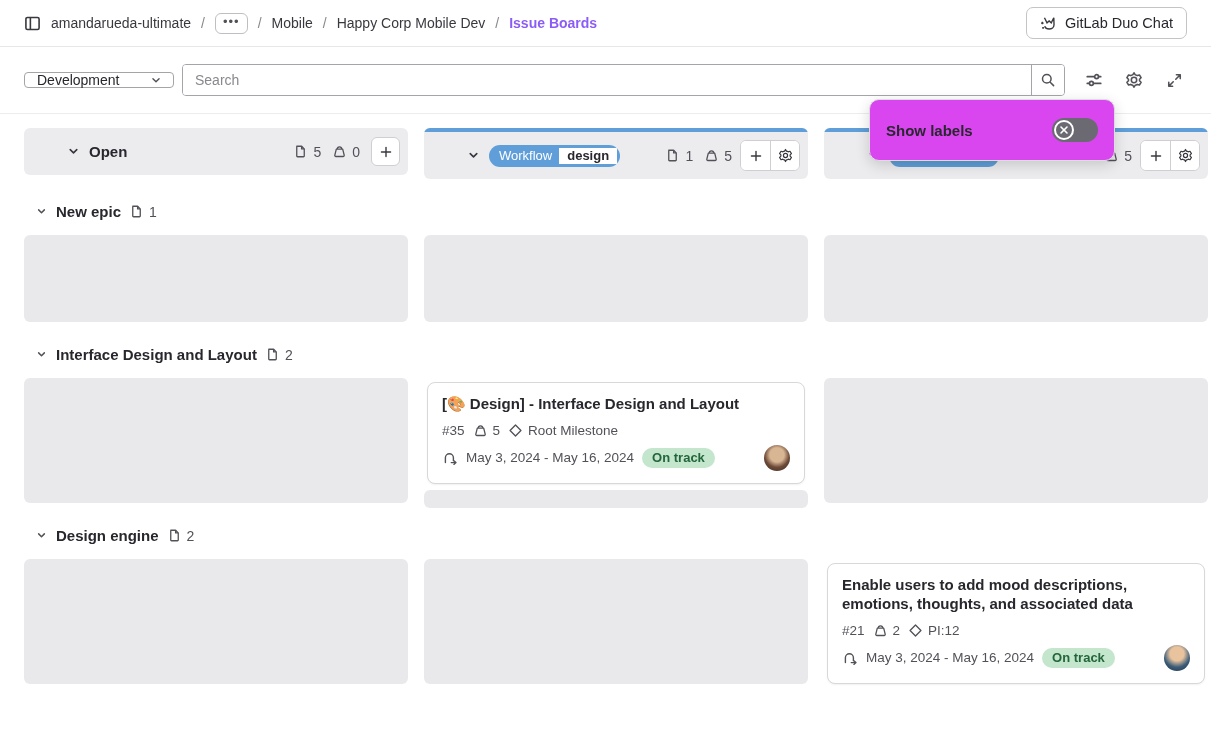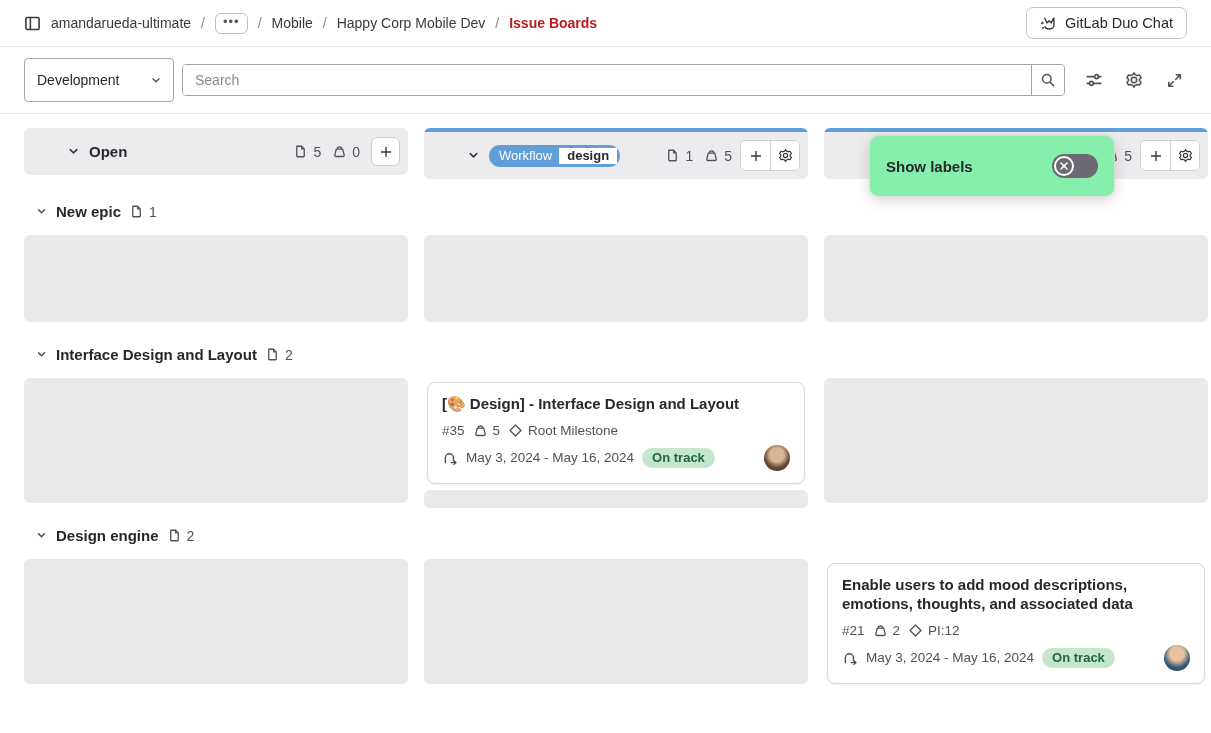--- a/index.html
+++ b/index.html
@@ -7,31 +7,31 @@
     font-family:"Liberation Sans","DejaVu Sans",sans-serif; color:#28272d; }
 
   
   .topbar { height:47px; display:flex; align-items:center; padding:0 24px;
     border-bottom:1px solid #e7e7ea; justify-content:space-between; }
   .crumbs { display:flex; align-items:center; gap:10px; font-size:14px; }
   .icon-btn { display:inline-flex; align-items:center; justify-content:center;
     background:none; border:none; cursor:pointer; color:#3a383f; }
   .crumb-link { color:#3a383f; text-decoration:none; }
   .crumb-sep { color:#89888d; }
-  .crumb-current { font-weight:700; color:#b91c1c; }
+  .crumb-current { font-weight:700; color:#8b5cf6; }
   .crumb-ellipsis { border:1px solid #bfbfc3; border-radius:6px; padding:1px 7px 5px;
     background:#fff; color:#535158; font-size:13px; letter-spacing:1px; line-height:1; cursor:pointer; }
   .duo-btn { display:flex; align-items:center; gap:8px; border:1px solid #c4c4c8;
     border-radius:7px; background:#fff; height:32px; padding:4px 13px; font-size:14.5px;
     color:#28272d; cursor:pointer; }
 
   
   .toolbar { height:67px; display:flex; align-items:center; padding:0 24px;
     border-bottom:1px solid #ececef; gap:8px; }
-  .board-select { width:160px; height:44px; border:1px solid #a5a4a9; border-radius:4px;
+  .board-select { width:160px; height:16px; border:1px solid #a5a4a9; border-radius:4px;
     background:#fff; display:flex; align-items:center; justify-content:space-between;
     padding:0 10px 0 12px; font-size:14px; color:#28272d; cursor:pointer; }
   .search-group { flex:0 0 auto; width:883px; height:32px; border:1px solid #a5a4a9;
     border-radius:4px; display:flex; overflow:hidden; background:#fff; }
   .search-group input { flex:1; border:none; outline:none; font-size:14px; padding:0 12px;
     color:#28272d; font-family:inherit; }
   .search-group input::placeholder { color:#89888d; }
   .search-btn { width:33px; border:none; border-left:1px solid #a5a4a9; background:#fff;
     display:flex; align-items:center; justify-content:center; cursor:pointer; color:#535158; }
   .tool-icons { display:flex; align-items:center; gap:14px; margin-left:8px; }
@@ -83,23 +83,23 @@
   .meta-item { display:flex; align-items:center; gap:5px; }
   .card-footer { display:flex; align-items:center; gap:8px; margin-top:7px;
     font-size:13.5px; color:#535158; }
   .status-badge { border-radius:10px; padding:2px 10px 3px; font-size:13px; font-weight:600; }
   .avatar { width:26px; height:26px; border-radius:50%; margin-left:auto; flex:0 0 26px; }
   .avatar-1 { background:radial-gradient(circle at 50% 38%, #d9b693 0 34%, #6d4a38 60%, #3c2a22 100%); }
   .avatar-2 { background:radial-gradient(circle at 50% 34%, #e8c39e 0 32%, #3c5c78 62%, #1d3248 100%); }
   .drop-strip { height:18px; border-radius:6px; background:#e9e9ec; margin:6px 0 0; }
 
   
-  .popover { position:absolute; left:869px; top:99px; width:246px; background:#86efac;
+  .popover { position:absolute; left:869px; top:99px; width:246px; background:#d946ef;
     border:1px solid #dcdcde; border-radius:10px; box-shadow:0 4px 14px rgba(0,0,0,.16);
-    padding:9px 0; z-index:50;margin-top:36px; }
+    padding:9px 0; z-index:50; }
   .pop-item { display:flex; align-items:center; justify-content:space-between;
     padding:9px 16px; font-size:15px; font-weight:600; color:#28272d; }
   .toggle { width:46px; height:24px; border-radius:12px; position:relative; cursor:pointer; flex:0 0 46px; }
   .toggle.off { background:#6b6a72; }
   .toggle.on  { background:#1f75cb; }
   .knob { position:absolute; top:2px; width:20px; height:20px; border-radius:50%;
     display:flex; align-items:center; justify-content:center; }
   .toggle.off .knob { left:2px; border:2px solid #fff; color:#fff; }
   .toggle.on  .knob { right:2px; background:#fff; color:#1f75cb; }
 

